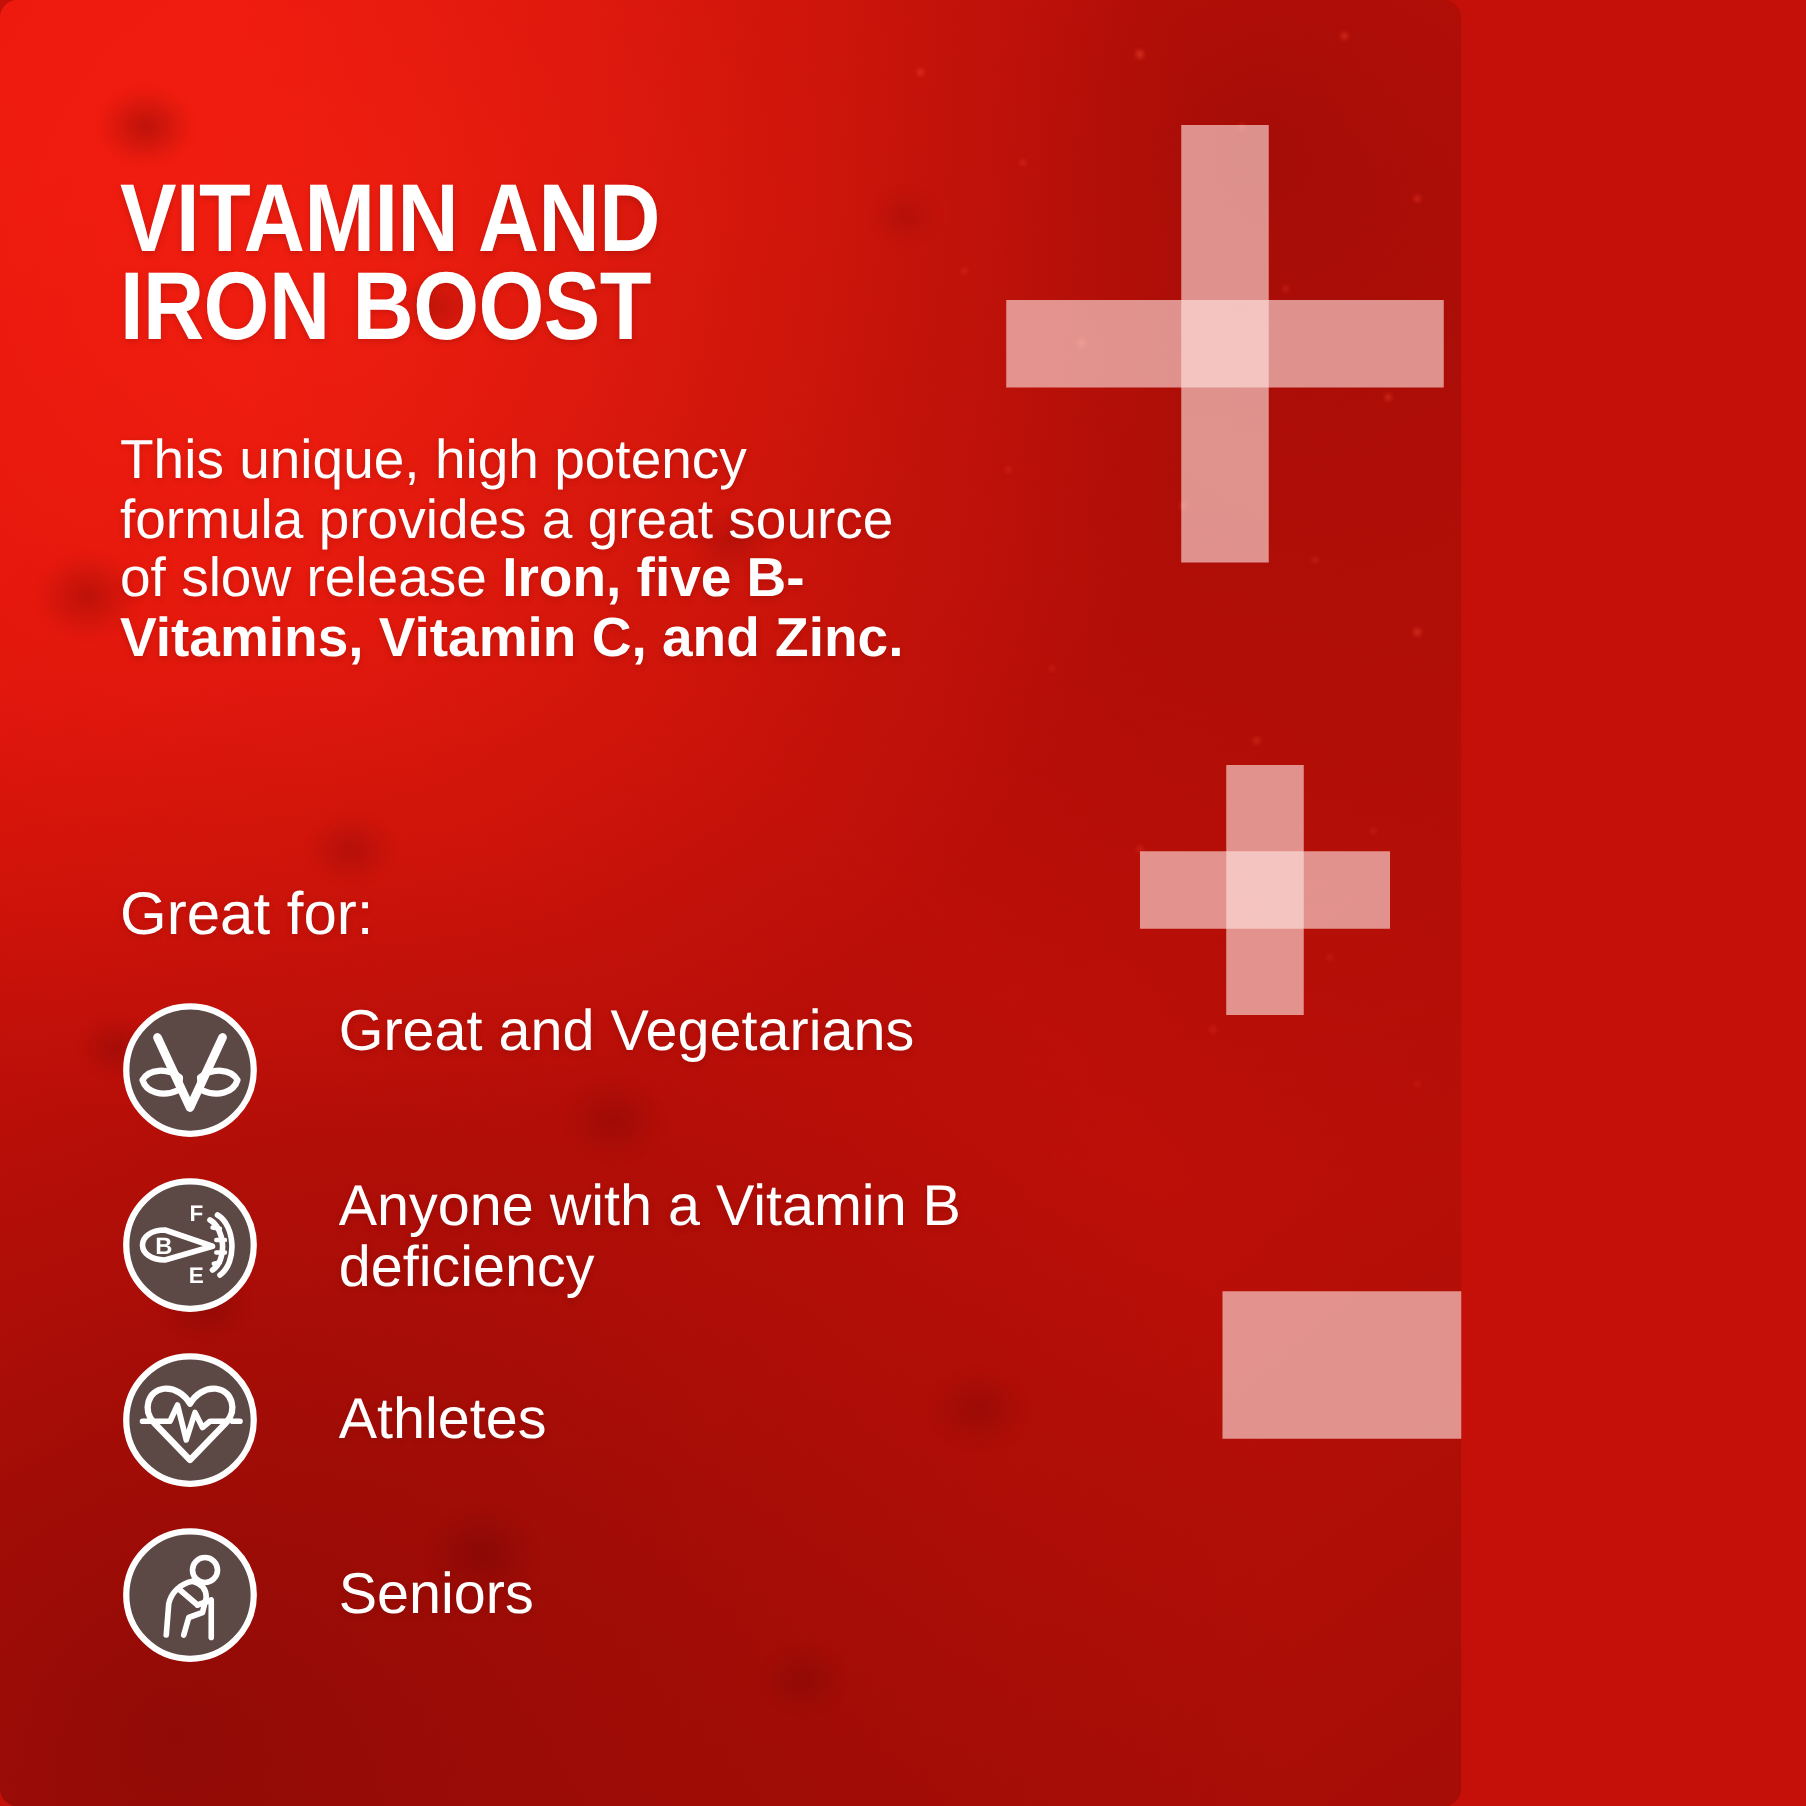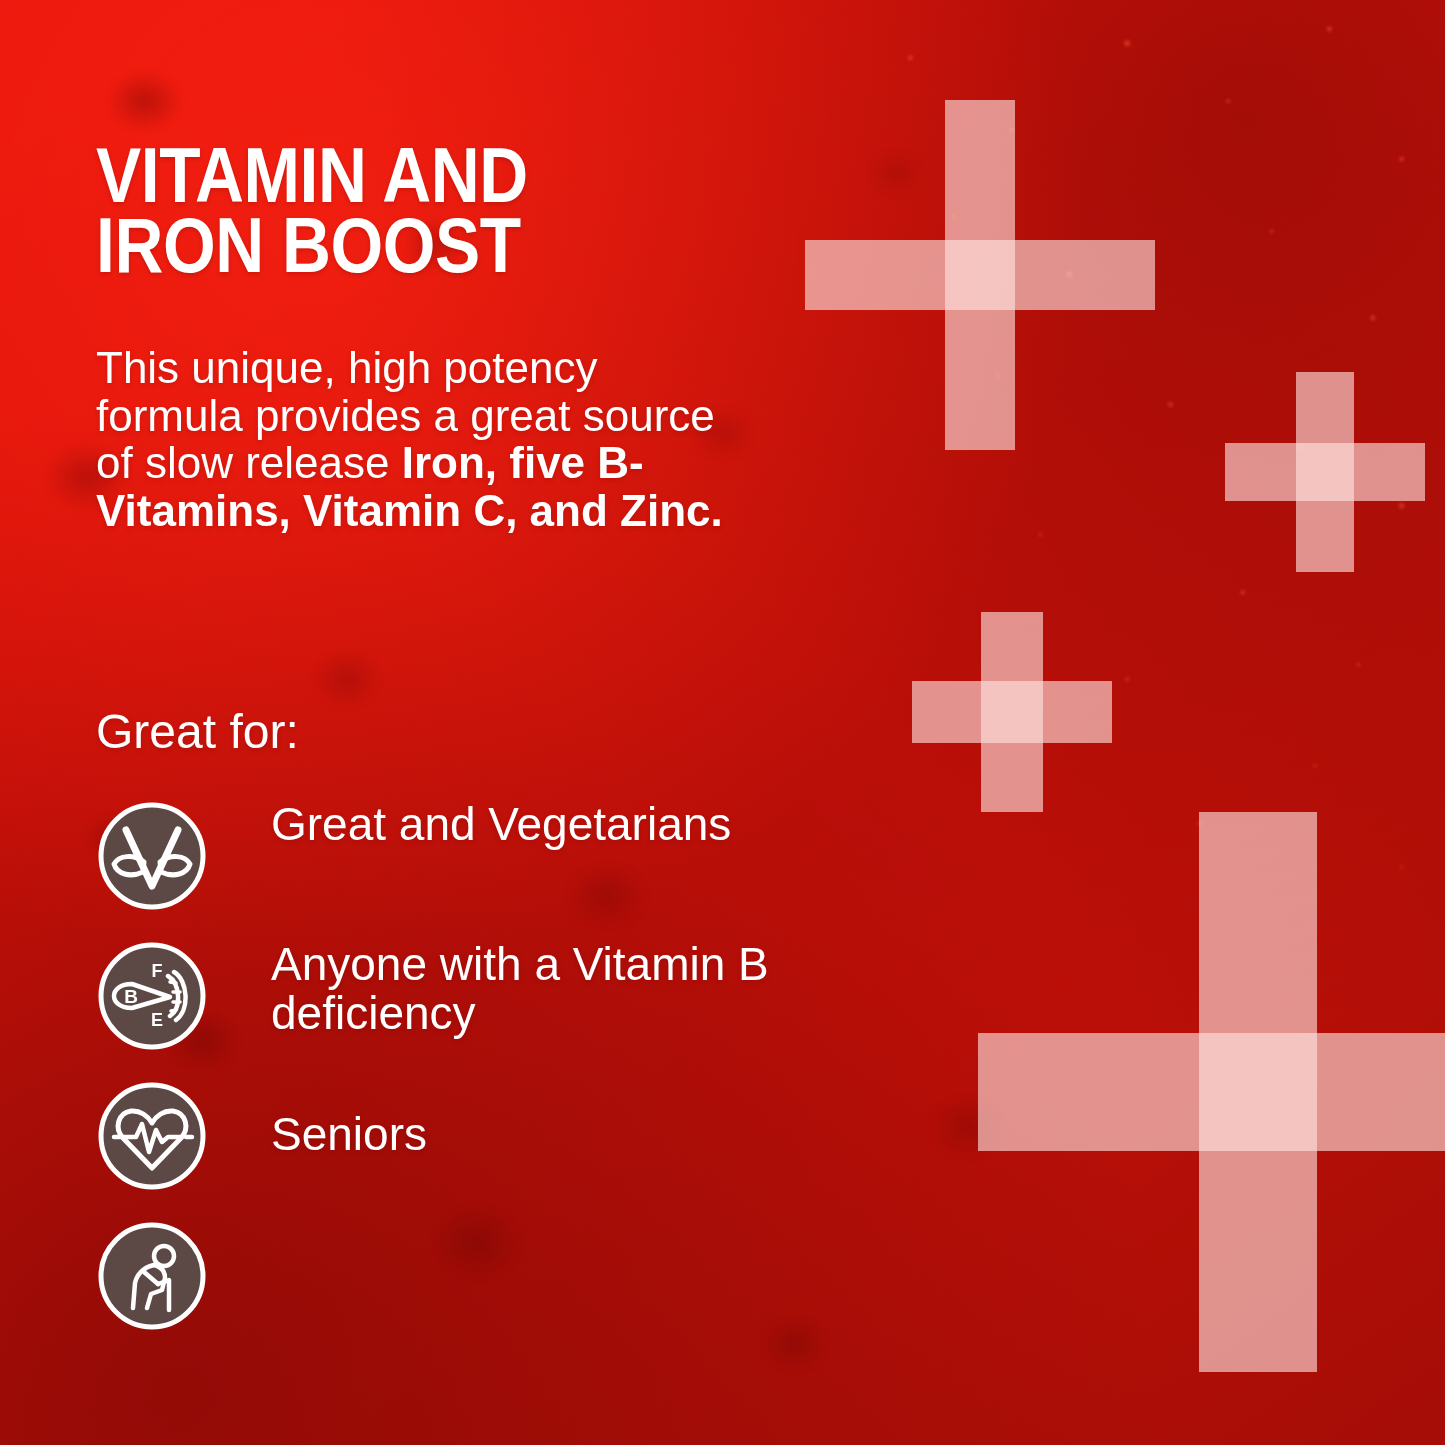--- a/index.html
+++ b/index.html
@@ -2,27 +2,28 @@
 <html><head>
 <meta charset="utf-8">
 <style>
   html,body{margin:0;padding:0;}
   body{
     width:1445px;height:1445px;overflow:hidden;
     font-family:"Liberation Sans",sans-serif;
     background:#C41009;
   }
   .poster{
-    position:relative;width:1445px;height:1445px;overflow:hidden;
+    position:relative;width:1169px;height:1445px;overflow:hidden;
     background:
       radial-gradient(circle at 22% 14%, rgba(255,40,20,0.55) 0%, rgba(255,40,20,0) 46%),
       radial-gradient(circle at 86% 8%,  rgba(120,8,4,0.50) 0%, rgba(120,8,4,0) 50%),
       radial-gradient(circle at 12% 96%, rgba(110,6,4,0.55) 0%, rgba(110,6,4,0) 52%),
       radial-gradient(circle at 60% 55%, rgba(190,14,8,0.45) 0%, rgba(190,14,8,0) 60%),
       linear-gradient(145deg,#E8140C 0%,#DA120A 28%,#C01008 62%,#A50D06 100%);
+    border-radius: 14px;
   }
   
   .blobs{
     position:absolute;inset:0;
     background-image:
       radial-gradient(ellipse 54px 44px at 10% 7%,  rgba(120,6,4,0.42) 0%, rgba(120,6,4,0) 70%),
       radial-gradient(ellipse 44px 38px at 30% 17%, rgba(120,6,4,0.34) 0%, rgba(120,6,4,0) 70%),
       radial-gradient(ellipse 60px 50px at 6% 33%,  rgba(120,6,4,0.38) 0%, rgba(120,6,4,0) 70%),
       radial-gradient(ellipse 50px 42px at 24% 47%, rgba(120,6,4,0.30) 0%, rgba(120,6,4,0) 70%),
       radial-gradient(ellipse 58px 48px at 42% 62%, rgba(120,6,4,0.34) 0%, rgba(120,6,4,0) 70%),
@@ -178,31 +179,32 @@
       </div>
 
       <div class="benefit one-line">
         <span class="ico">
           <svg viewBox="0 0 112 112">
             <circle cx="56" cy="56" r="51" fill="#5C4845" stroke="#ffffff" stroke-width="5"></circle>
             <path d="M56 88 L27 58 C18 48 22 33 35 31 C44 30 52 36 56 43 C60 36 68 30 77 31 C90 33 94 48 85 58 Z" fill="none" stroke="#ffffff" stroke-width="5" stroke-linejoin="round"></path>
             <path d="M18 57 L24 57 M28 57 L40 57 L46 44 L53 72 L60 50 L66 62 L72 57 L86 57 M90 57 L96 57" fill="none" stroke="#ffffff" stroke-width="4.5" stroke-linejoin="round" stroke-linecap="round"></path>
           </svg>
         </span>
-        <span class="txt">Seniors</span>
+        <span class="txt">Athletes</span>
       </div>
 
       <div class="benefit one-line">
         <span class="ico">
           <svg viewBox="0 0 112 112">
             <circle cx="56" cy="56" r="51" fill="#5C4845" stroke="#ffffff" stroke-width="5"></circle>
             <circle cx="68" cy="36" r="10" fill="none" stroke="#ffffff" stroke-width="4.5"></circle>
             <path d="M58 45 C48 47 41 54 39 63 L37 88" fill="none" stroke="#ffffff" stroke-width="4.5" stroke-linecap="round"></path>
             <path d="M58 45 C66 47 69 52 69 58 L66 70 L55 74 L51 88" fill="none" stroke="#ffffff" stroke-width="4.5" stroke-linejoin="round" stroke-linecap="round"></path>
             <path d="M48 52 L62 64" fill="none" stroke="#ffffff" stroke-width="4.5" stroke-linecap="round"></path>
             <path d="M62 64 L73 60 L73 90" fill="none" stroke="#ffffff" stroke-width="4.5" stroke-linejoin="round" stroke-linecap="round"></path>
           </svg>
         </span>
+        <span class="txt">Seniors</span>
       </div>
 
     </div>
   </div>
 </div>
 
 </body></html>

